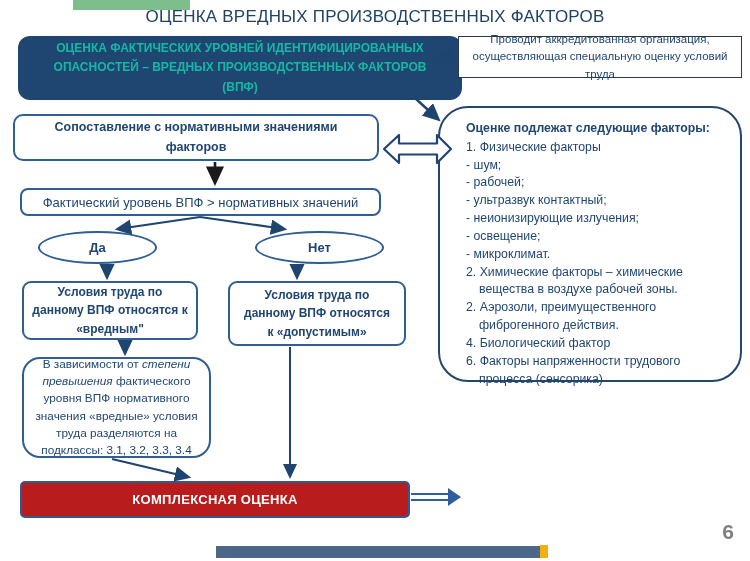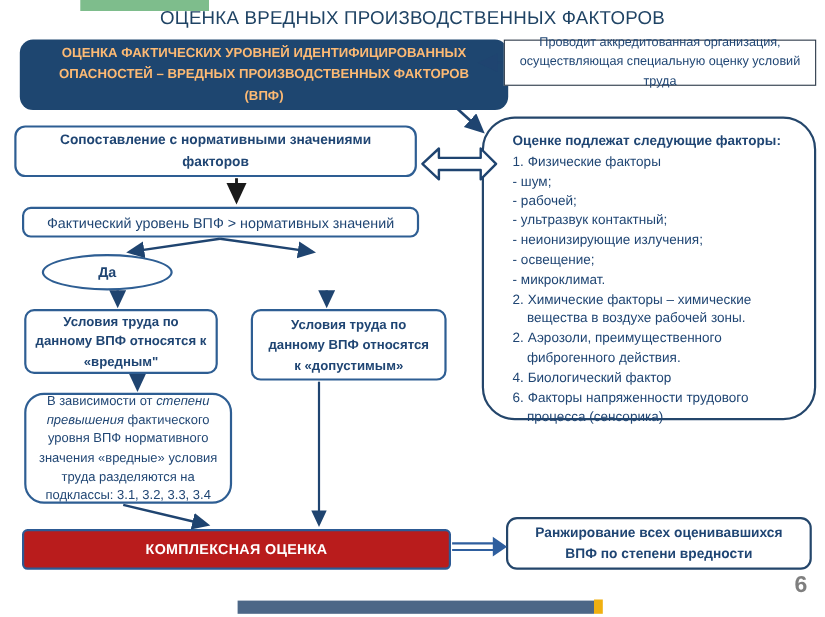--- a/index.html
+++ b/index.html
@@ -9,21 +9,21 @@
   }
   .abs{position:absolute;box-sizing:border-box;}
   .center-flex{display:flex;align-items:center;justify-content:center;text-align:center;}
 
   .green-bar{left:73px;top:0;width:117px;height:10px;background:#7ebd8c;}
 
   .title{left:0;top:7px;width:750px;height:22px;font-size:17px;font-weight:normal;
     color:#1f4364;text-align:center;letter-spacing:.2px;}
 
   .dark-box{left:18px;top:36px;width:444px;height:64px;background:#1e4670;border-radius:12px;
-    color:#fdba74;font-size:12px;font-weight:bold;line-height:1.6;padding:4px 18px;}
+    color:#14b8a6;font-size:12px;font-weight:bold;line-height:1.6;padding:4px 18px;}
 
   .provider-box{left:458px;top:36px;width:284px;height:42px;background:#ffffff;
     border:1.5px solid #2a3747;font-size:11.5px;line-height:1.5;padding:4px 10px;}
 
   .panel{left:438px;top:106px;width:304px;height:276px;background:#ffffff;
     border:2.5px solid #24466b;border-radius:30px;padding:12px 14px 10px 26px;
     font-size:12.3px;line-height:1.45;}
   .panel-header{font-weight:bold;margin-bottom:1px;}
   .fi-num{padding-left:13px;text-indent:-13px;}
   .fi-dash{padding-left:10px;text-indent:-10px;}
@@ -104,40 +104,40 @@
   </div>
 
   <div class="abs ellipse yes-ellipse center-flex">
     <span>Да</span>
   </div>
 
   <div class="abs level-box center-flex">
     <span>Фактический уровень ВПФ &gt; нормативных значений</span>
   </div>
 
+  <div class="abs ellipse no-ellipse center-flex">
+    <span>Нет</span>
+  </div>
 
   <div class="abs harmful-box center-flex">
     <span>Условия труда по данному ВПФ относятся к «вредным"</span>
   </div>
 
   <div class="abs acceptable-box center-flex">
     <span>Условия труда по данному ВПФ относятся к «допустимым»</span>
   </div>
 
   <div class="abs subclass-box center-flex">
     <span><span>В зависимости от </span><span class="it">степени превышения</span><span> фактического уровня ВПФ нормативного значения «вредные» условия труда разделяются на подклассы: 3.1, 3.2, 3.3, 3.4</span></span>
   </div>
 
   <div class="abs complex-box center-flex">
     <span>КОМПЛЕКСНАЯ ОЦЕНКА</span>
   </div>
 
-  <div class="abs ranking-box center-flex">
-    <span>Ранжирование всех оценивавшихся ВПФ по степени вредности</span>
-  </div>
 
   <div class="abs page-number">6</div>
 
   <div class="abs bottom-bar"></div>
   <div class="abs bottom-bar-accent"></div>
 
   <svg class="abs arrows" viewBox="0 0 750 561" xmlns="http://www.w3.org/2000/svg">
     <defs>
       <marker id="ah-navy" markerWidth="8" markerHeight="8" refX="6" refY="3.5" orient="auto">
         <path d="M0,0 L7.5,3.5 L0,7 Z" fill="#1f4470"></path>

